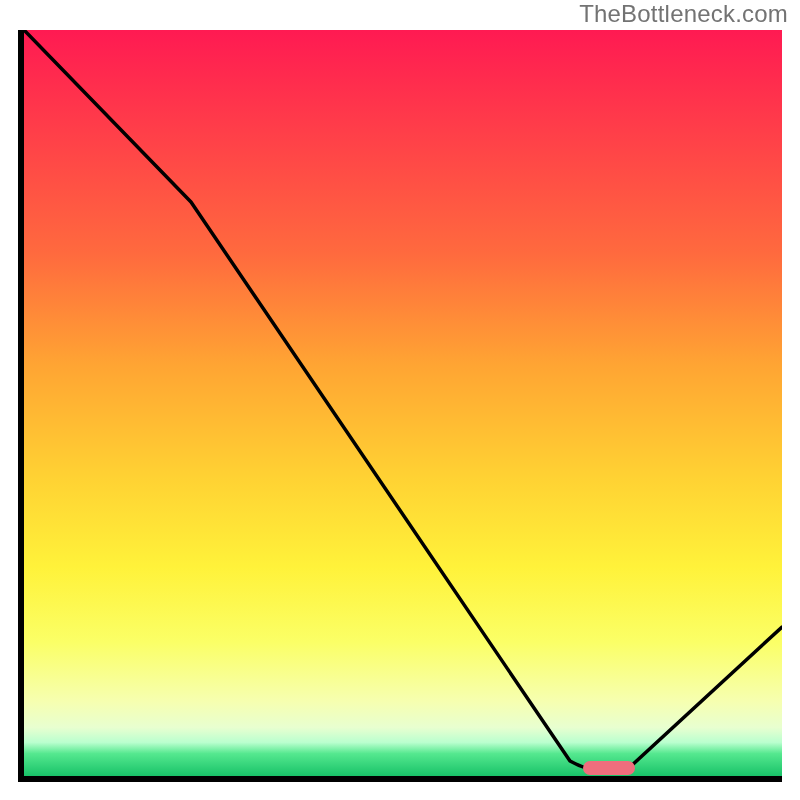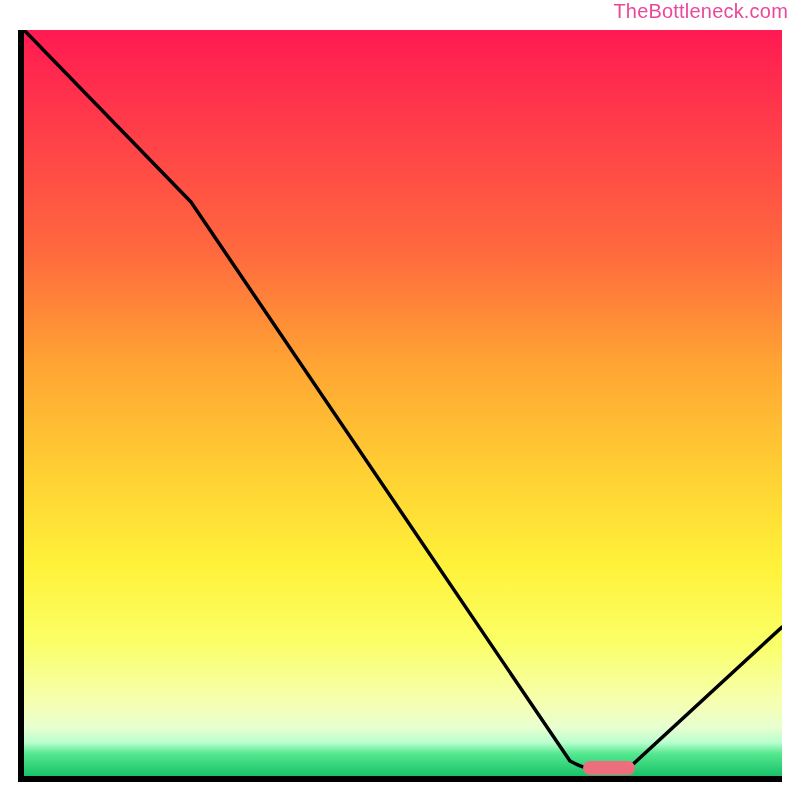--- a/index.html
+++ b/index.html
@@ -12,22 +12,22 @@
   }
   .container {
     position: relative;
     width: 800px;
     height: 800px;
   }
   .watermark {
     position: absolute;
     top: 0px;
     right: 12px;
-    font-size: 20px;
-    color: #ec4899;
+    font-size: 24px;
+    color: #737373;
     font-weight: 500;
     letter-spacing: 0.2px;
   }
   .plot-frame {
     position: absolute;
     left: 18px;
     top: 30px;
     width: 764px;
     height: 752px;
     border-left: 6px solid #000;

